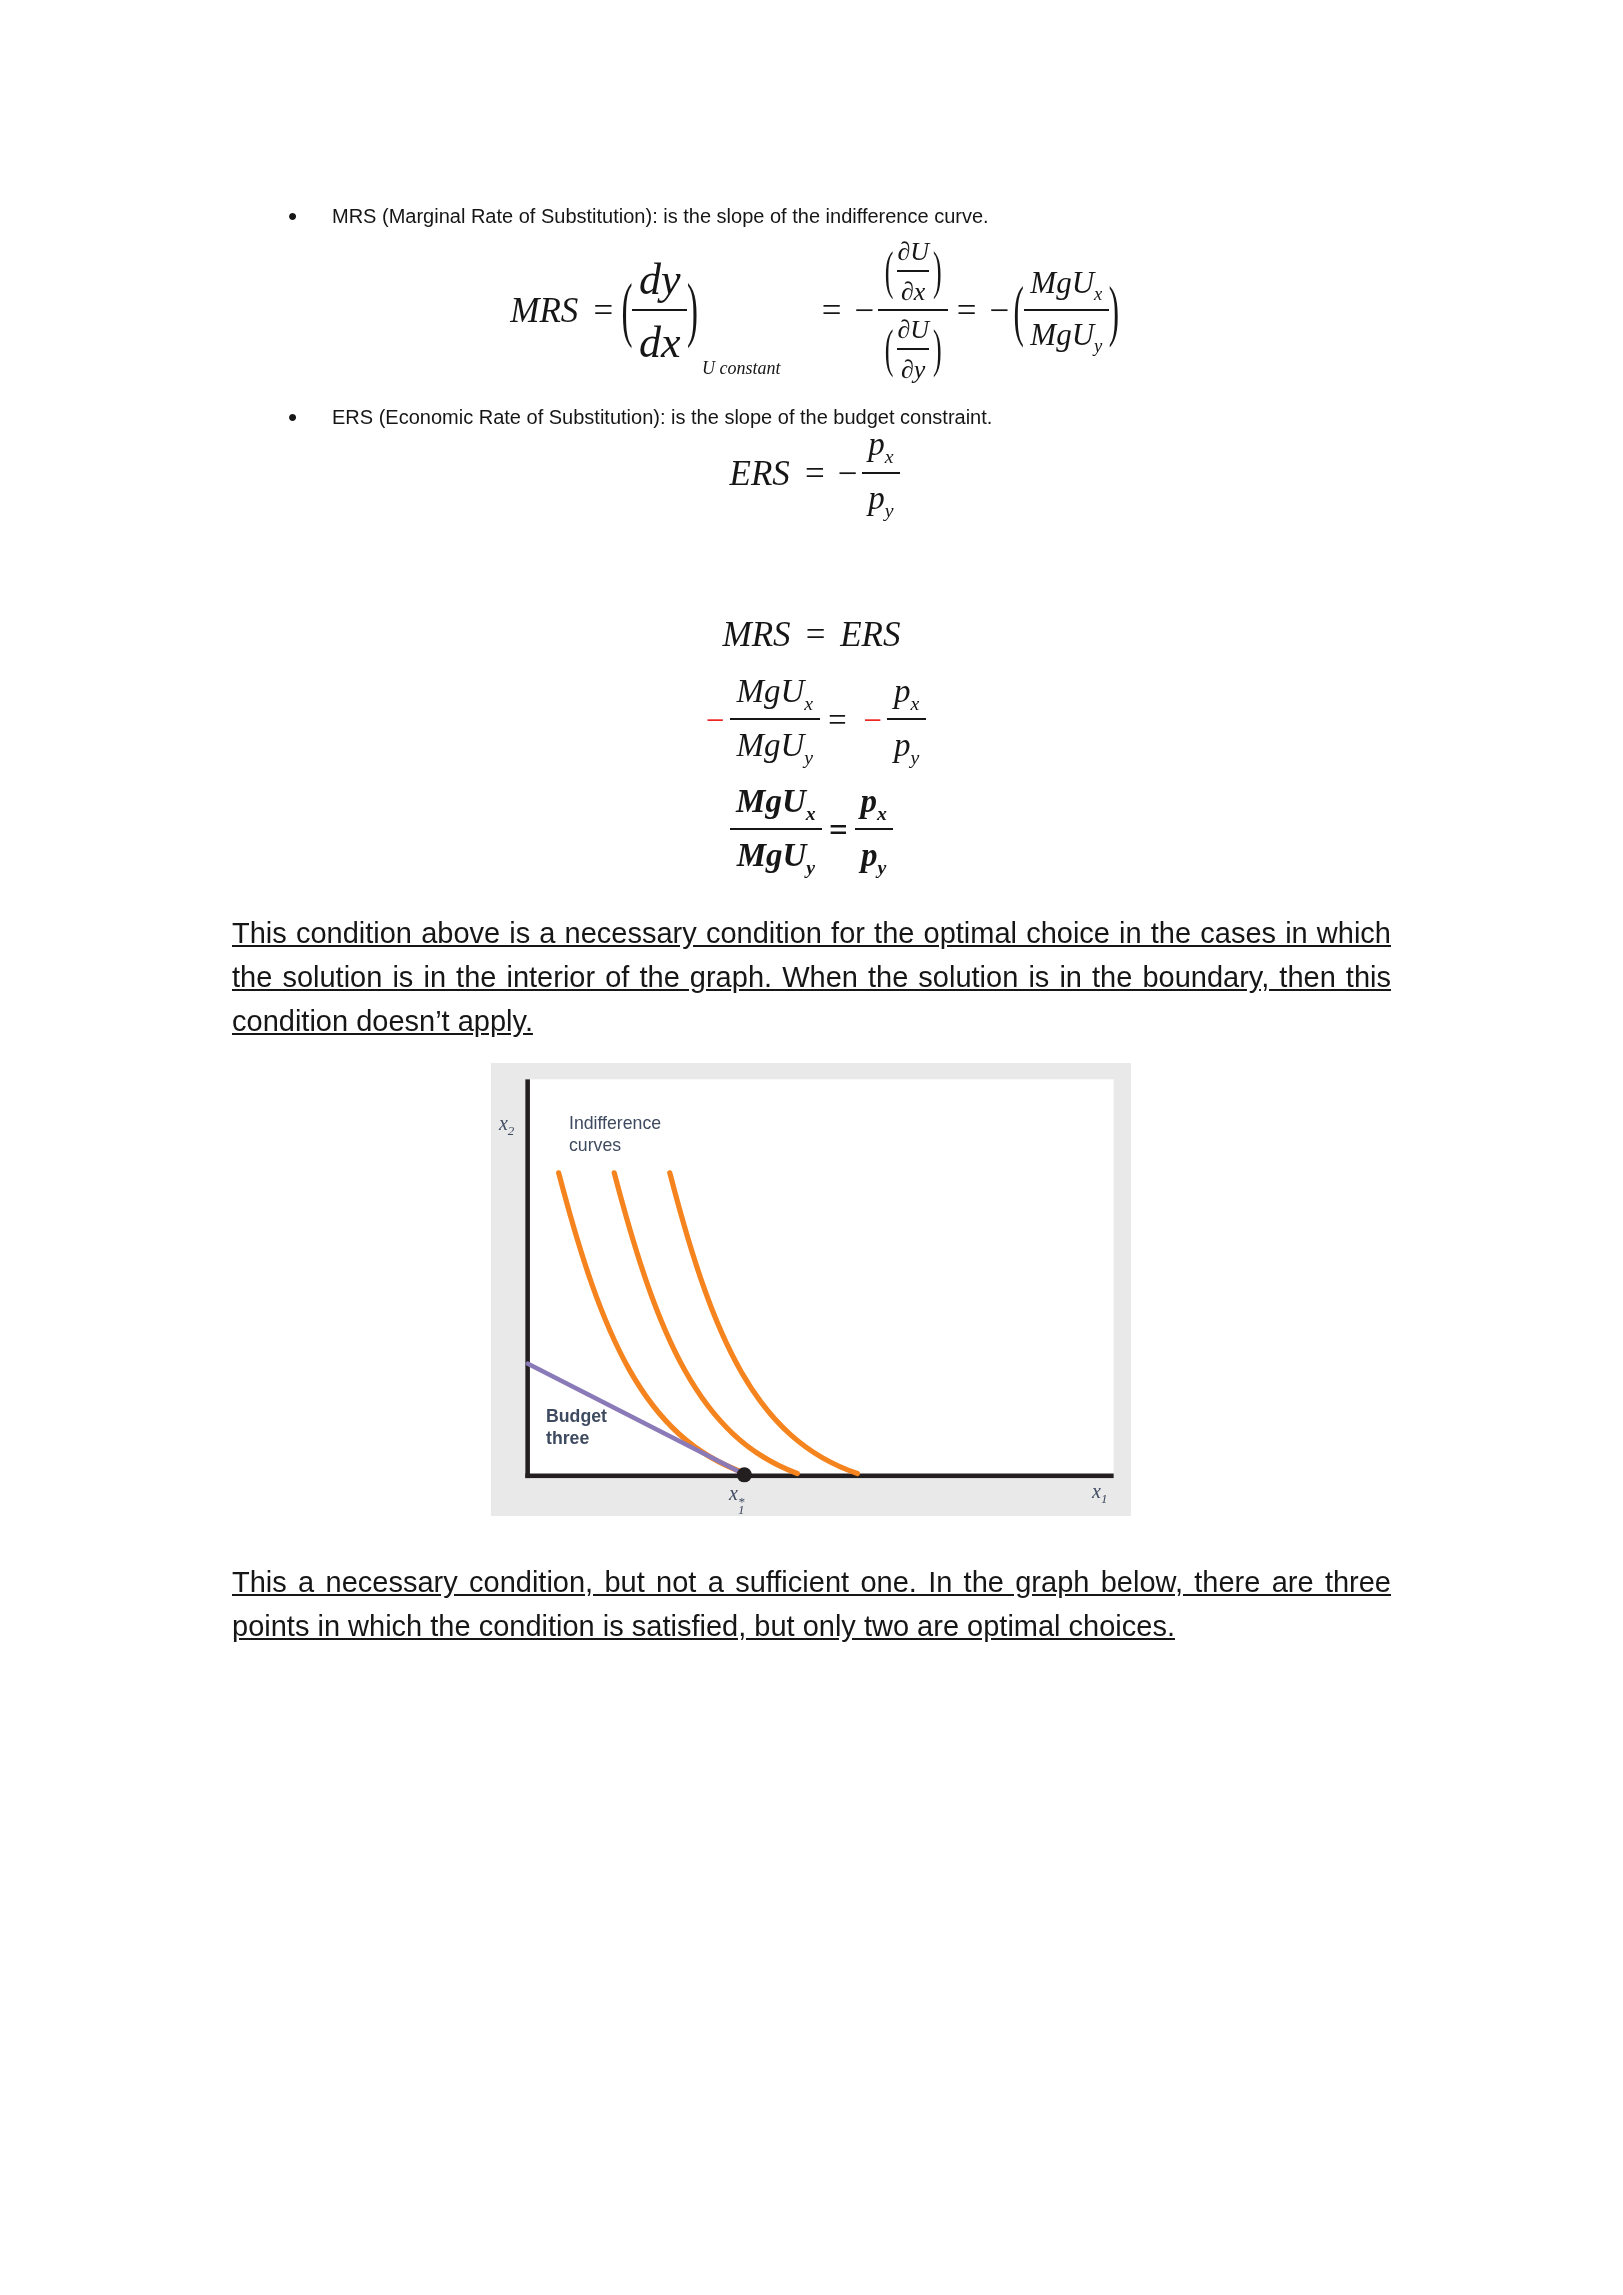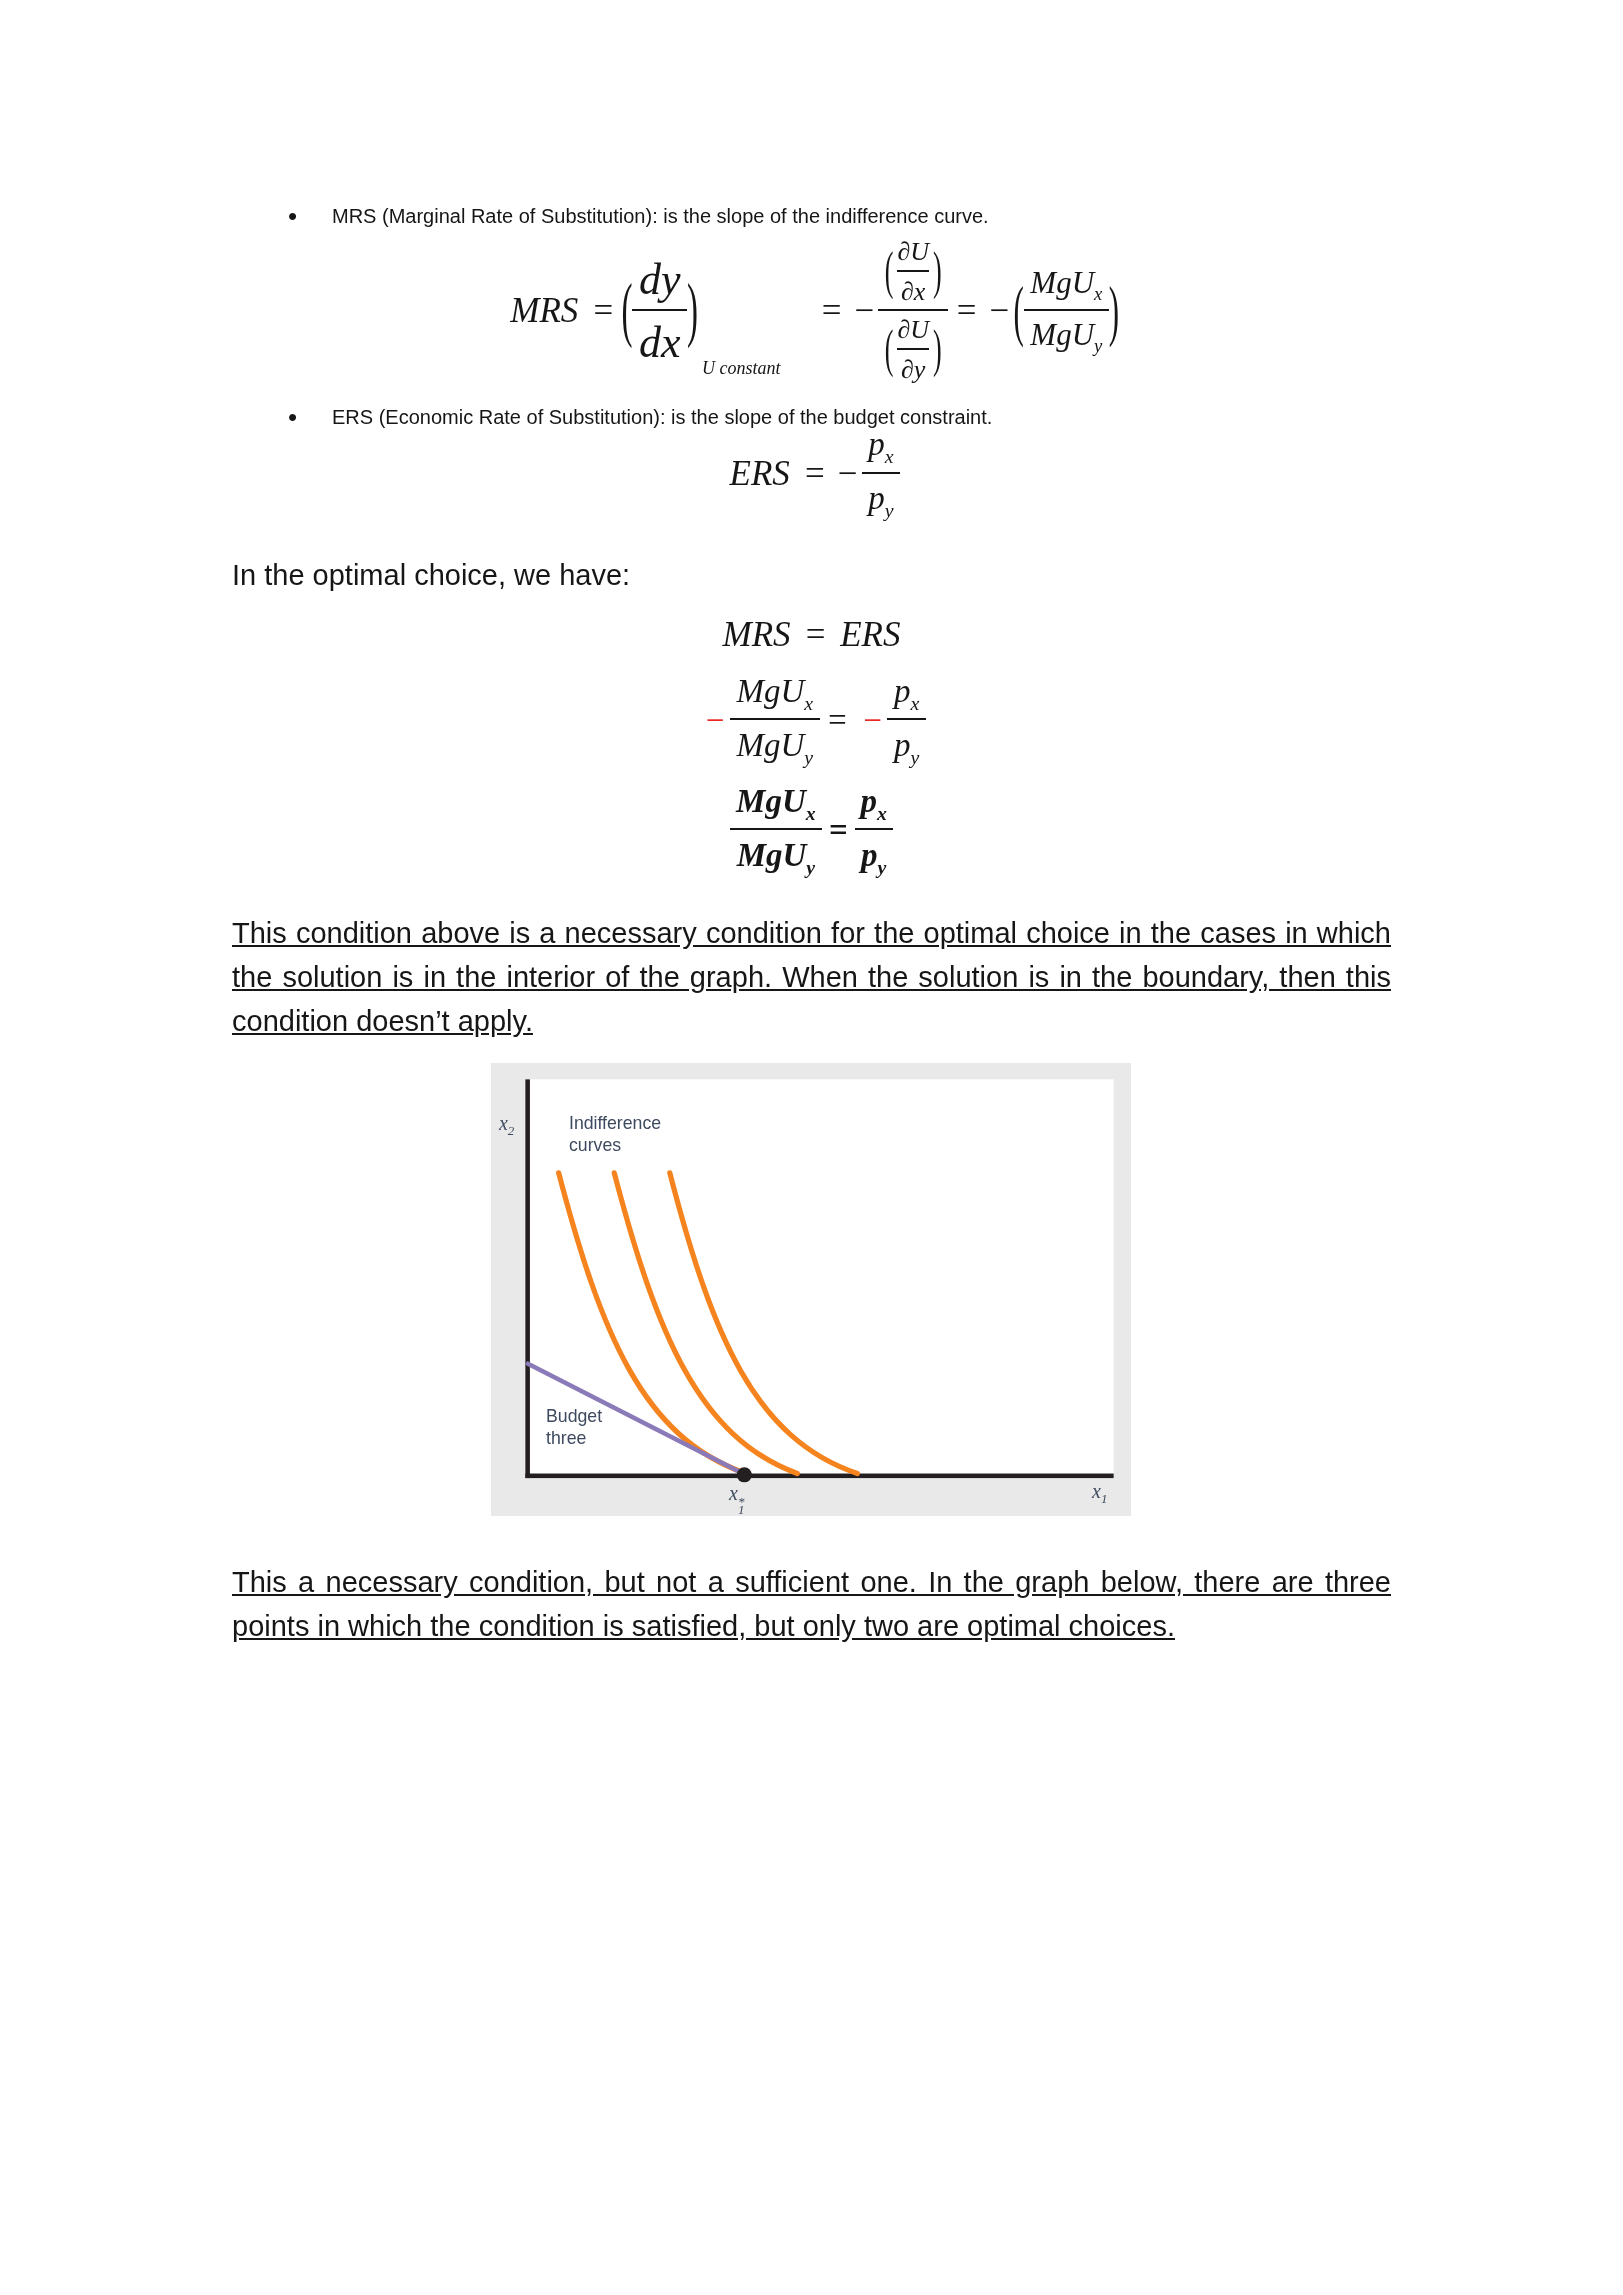--- a/index.html
+++ b/index.html
@@ -118,21 +118,20 @@
   <div class="eq-row" style="top:432px; height:84px; font-size:35px;">
     <span class="mtok">ERS</span>
     <span class="mtok">=</span>
     <span class="mtok" style="margin:0 2.6px;">−</span>
     <span class="frac" style="font-size:33px;">
       <span class="num"><span>p</span><sub class="ssub">x</sub></span>
       <span class="den"><span>p</span><sub class="ssub">y</sub></span>
     </span>
   </div>
 
-  <p class="abs col body-text" style="top:553px; margin:0; text-align:left;">In the optimal choice, we have:</p>
 
   <div class="eq-row" style="top:614px; height:41px; font-size:35px;">
     <span class="mtok">MRS</span>
     <span class="mtok">=</span>
     <span class="mtok">ERS</span>
   </div>
 
   <div class="eq-row" style="top:674px; height:93px; font-size:33px;">
     <span class="mtok red" style="margin-right:3.9px;">−</span>
     <span class="frac">
@@ -172,21 +171,21 @@
       <path d="M56,460 L387,629" fill="none" stroke="var(--purple)" stroke-width="7" stroke-linecap="round"></path>
       <circle cx="387" cy="630" r="11.5" fill="var(--axis)"></circle>
     </svg>
     <span class="gaxis" style="left:7.9px; top:13px;margin-top:36px;">
       <span>x</span><sub class="gsub">2</sub>
     </span>
     <span class="glabel" style="left:78px; top:50px;">
       <span>Indifference</span><br>
       <span>curves</span>
     </span>
-    <span class="glabel" style="left:55px; top:343px;">
+    <span class="glabel" style="left:55px; top:343px;font-weight:bold;">
       <span>Budget</span><br>
       <span>three</span>
     </span>
     <span class="gaxis" style="left:238px; top:419px;">
       <span>x</span><span class="supsub">
           <span class="gsup">*</span>
           <span class="gsubb">1</span>
         </span>
     </span>
     <span class="gaxis" style="left:601px; top:417px;">

